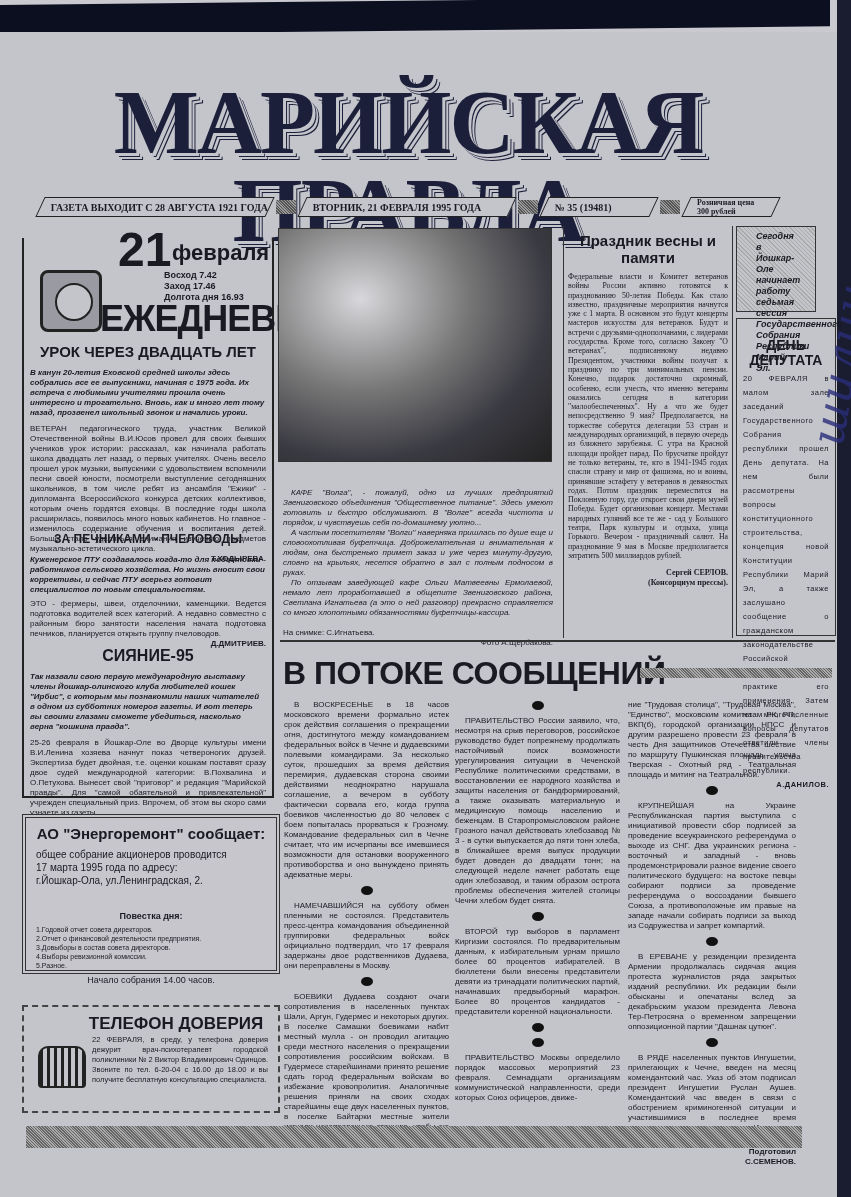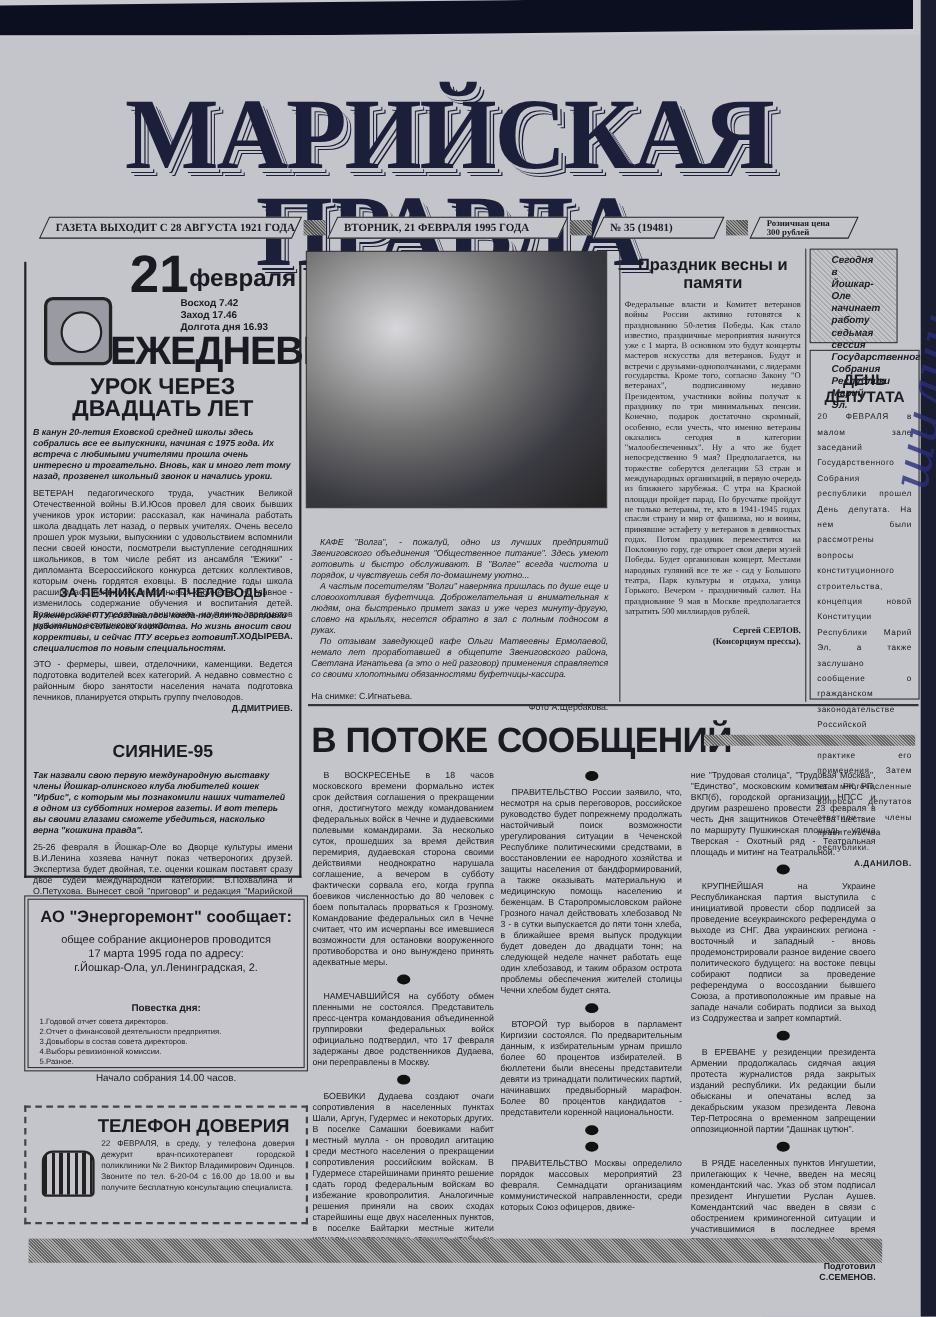--- a/index.html
+++ b/index.html
@@ -72,43 +72,43 @@
 <div class="date-month">февраля</div>
 <div class="sun">
   <div>Восход 7.42</div>
   <div>Заход 17.46</div>
   <div>Долгота дня 16.93</div>
 </div>
 <div class="clock"></div>
 <div class="ezh">ЕЖЕДНЕВЬЕ</div>
 
 <div class="col" style="left:30px;top:342px;width:236px">
-  <div class="h2" style="font-size:21px;line-height:20px;margin-bottom:6px">УРОК ЧЕРЕЗ ДВАДЦАТЬ ЛЕТ</div>
+  <div class="h2" style="font-size:15px;line-height:20px;margin-bottom:6px">УРОК ЧЕРЕЗ ДВАДЦАТЬ ЛЕТ</div>
   <div class="it" style="margin-bottom:6px">В канун 20-летия Еховской средней школы здесь собрались все ее выпускники, начиная с 1975 года. Их встреча с любимыми учителями прошла очень интересно и трогательно. Вновь, как и много лет тому назад, прозвенел школьный звонок и начались уроки.</div>
   <div style="text-align:justify">ВЕТЕРАН педагогического труда, участник Великой Отечественной войны В.И.Юсов провел для своих бывших учеников урок истории: рассказал, как начинала работать школа двадцать лет назад, о первых учителях. Очень весело прошел урок музыки, выпускники с удовольствием вспомнили песни своей юности, посмотрели выступление сегодняшних школьников, в том числе ребят из ансамбля "Ежики" - дипломанта Всероссийского конкурса детских коллективов, которым очень гордятся еховцы. В последние годы школа расширилась, появилось много новых кабинетов. Но главное - изменилось содержание обучения и воспитания детей. Больше стало уделяться внимания изучению предметов музыкально-эстетического цикла.</div>
   <div class="sig">Т.ХОДЫРЕВА.</div>
 </div>
 
 <div class="col" style="left:30px;top:528px;width:236px">
   <div class="h2" style="font-size:12px;line-height:22px;margin-bottom:5px">ЗА ПЕЧНИКАМИ - ПЧЕЛОВОДЫ</div>
   <div class="it" style="margin-bottom:4px">Куженерское ПТУ создавалось когда-то для подготовки работников сельского хозяйства. Но жизнь вносит свои коррективы, и сейчас ПТУ всерьез готовит специалистов по новым специальностям.</div>
   <div style="text-align:justify">ЭТО - фермеры, швеи, отделочники, каменщики. Ведется подготовка водителей всех категорий. А недавно совместно с районным бюро занятости населения начата подготовка печников, планируется открыть группу пчеловодов.</div>
   <div class="sig">Д.ДМИТРИЕВ.</div>
 </div>
 
-<div class="col" style="left:30px;top:673px;width:236px">
+<div class="col" style="left:30px;top:645px;width:236px">
   <div class="h2" style="font-size:16px;line-height:22px;margin-bottom:5px">СИЯНИЕ-95</div>
   <div class="it" style="margin-bottom:6px">Так назвали свою первую международную выставку члены Йошкар-олинского клуба любителей кошек "Ирбис", с которым мы познакомили наших читателей в одном из субботних номеров газеты. И вот теперь вы своими глазами сможете убедиться, насколько верна "кошкина правда".</div>
   <div style="text-align:justify">25-26 февраля в Йошкар-Оле во Дворце культуры имени В.И.Ленина хозяева начнут показ четвероногих друзей. Экспертиза будет двойная, т.е. оценки кошкам поставят сразу двое судей международной категории: В.Похвалина и О.Петухова. Вынесет свой "приговор" и редакция "Марийской правды". Для "самой обаятельной и привлекательной" учрежден специальный приз. Впрочем, об этом вы скоро сами узнаете из газеты.</div>
   <div class="sig">Э.КРУПИНА.</div>
 </div>
 
 <div class="ad1">
   <div class="h2" style="font-size:15px;line-height:20px">АО "Энергоремонт" сообщает:</div>
-  <div style="text-align:center;font-size:10px;line-height:13px;margin-top:4px">
+  <div style="font-size:10px;line-height:13px;margin-top:4px">
     <div>общее собрание акционеров проводится</div>
     <div>17 марта 1995 года по адресу:</div>
     <div>г.Йошкар-Ола, ул.Ленинградская, 2.</div>
   </div>
   <div class="h2" style="font-size:9px;margin:24px 0 4px">Повестка дня:</div>
   <div style="font-size:7px;line-height:9px">
     <div>1.Годовой отчет совета директоров.</div>
     <div>2.Отчет о финансовой деятельности предприятия.</div>
     <div>3.Довыборы в состав совета директоров.</div>
     <div>4.Выборы ревизионной комиссии.</div>
@@ -120,21 +120,21 @@
 <div class="ad2">
   <div class="h2" style="font-size:17px;line-height:22px;padding-left:50px">ТЕЛЕФОН ДОВЕРИЯ</div>
   <div style="font-size:7.5px;line-height:10px;padding-left:58px;text-align:justify">22 ФЕВРАЛЯ, в среду, у телефона доверия дежурит врач-психотерапевт городской поликлиники № 2 Виктор Владимирович Одинцов. Звоните по тел. 6-20-04 с 16.00 до 18.00 и вы получите бесплатную консультацию специалиста.</div>
 </div>
 <div class="tel-icon"></div>
 
 <div class="photo"></div>
 <div class="col" style="left:283px;top:488px;width:270px;font-style:italic;text-align:justify">
   <div style="text-indent:8px">КАФЕ "Волга", - пожалуй, одно из лучших предприятий Звениговского объединения "Общественное питание". Здесь умеют готовить и быстро обслуживают. В "Волге" всегда чистота и порядок, и чувствуешь себя по-домашнему уютно...</div>
   <div style="text-indent:8px">А частым посетителям "Волги" наверняка пришлась по душе еще и словоохотливая буфетчица. Доброжелательная и внимательная к людям, она быстренько примет заказ и уже через минуту-другую, словно на крыльях, несется обратно в зал с полным подносом в руках.</div>
-  <div style="text-indent:8px">По отзывам заведующей кафе Ольги Матвеевны Ермолаевой, немало лет проработавшей в общепите Звениговского района, Светлана Игнатьева (а это о ней разговор) применения справляется со своими хлопотными обязанностями буфетчицы-кассира.</div>
+  <div style="text-indent:8px">По отзывам заведующей кафе Ольги Матвеевны Ермолаевой, немало лет проработавшей в общепите Звениговского района, Светлана Игнатьева (а это о ней разговор) прекрасно справляется со много хлопотными обязанностями буфетчицы-кассира.</div>
   <div style="font-style:normal;margin-top:10px">На снимке: С.Игнатьева.</div>
   <div style="font-style:normal;text-align:right">Фото А.Щербакова.</div>
 </div>
 
 <div class="vrule" style="left:563px;top:226px;height:412px"></div>
 <div class="vrule" style="left:732px;top:226px;height:412px"></div>
 
 <div class="col" style="left:568px;top:232px;width:160px;font-family:'Liberation Serif',serif">
   <div class="h2" style="font-family:'Liberation Sans',sans-serif;font-size:15px;line-height:17px;margin-bottom:6px">Праздник весны и памяти</div>
   <div style="text-align:justify;font-size:7.8px;line-height:9.3px">Федеральные власти и Комитет ветеранов войны России активно готовятся к празднованию 50-летия Победы. Как стало известно, праздничные мероприятия начнутся уже с 1 марта. В основном это будут концерты мастеров искусства для ветеранов. Будут и встречи с друзьями-однополчанами, с лидерами государства. Кроме того, согласно Закону "О ветеранах", подписанному недавно Президентом, участники войны получат к празднику по три минимальных пенсии. Конечно, подарок достаточно скромный, особенно, если учесть, что именно ветераны оказались сегодня в категории "малообеспеченных". Ну а что же будет непосредственно 9 мая? Предполагается, на торжестве соберутся делегации 53 стран и международных организаций, в первую очередь из ближнего зарубежья. С утра на Красной площади пройдет парад. По брусчатке пройдут не только ветераны, те, кто в 1941-1945 годах спасли страну и мир от фашизма, но и воины, принявшие эстафету у ветеранов в девяностых годах. Потом праздник переместится на Поклонную гору, где откроет свои двери музей Победы. Будет организован концерт. Местами народных гуляний все те же - сад у Большого театра, Парк культуры и отдыха, улица Горького. Вечером - праздничный салют. На празднование 9 мая в Москве предполагается затратить 500 миллиардов рублей.</div>

